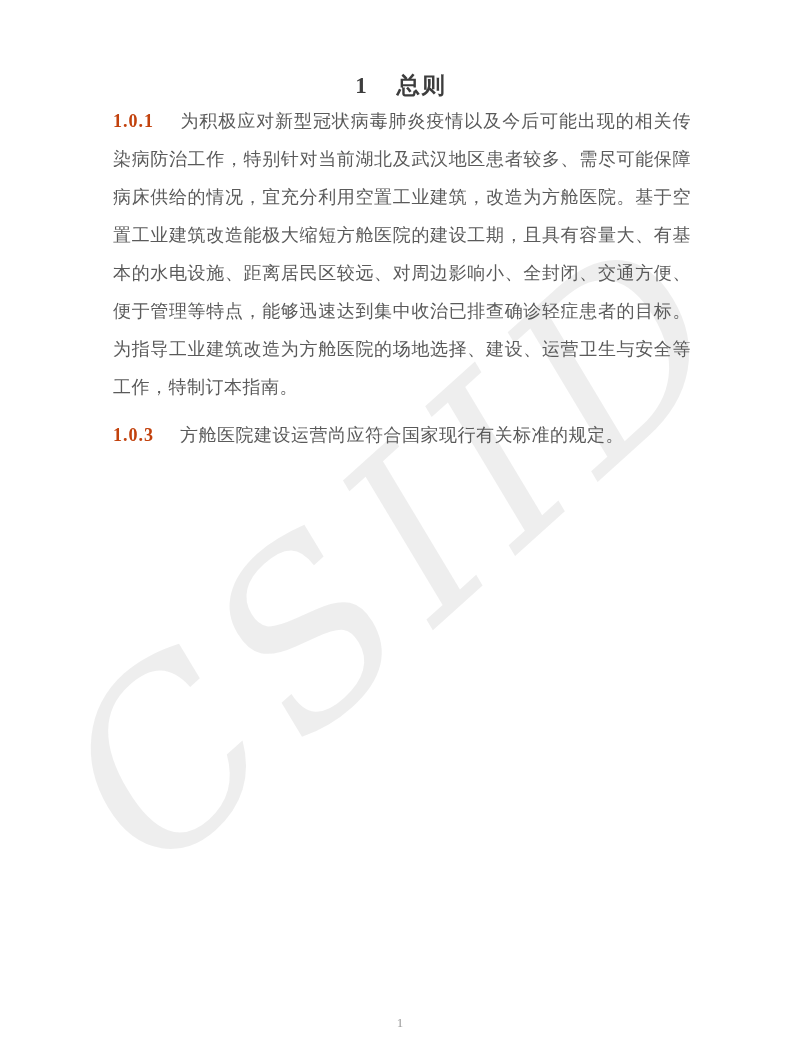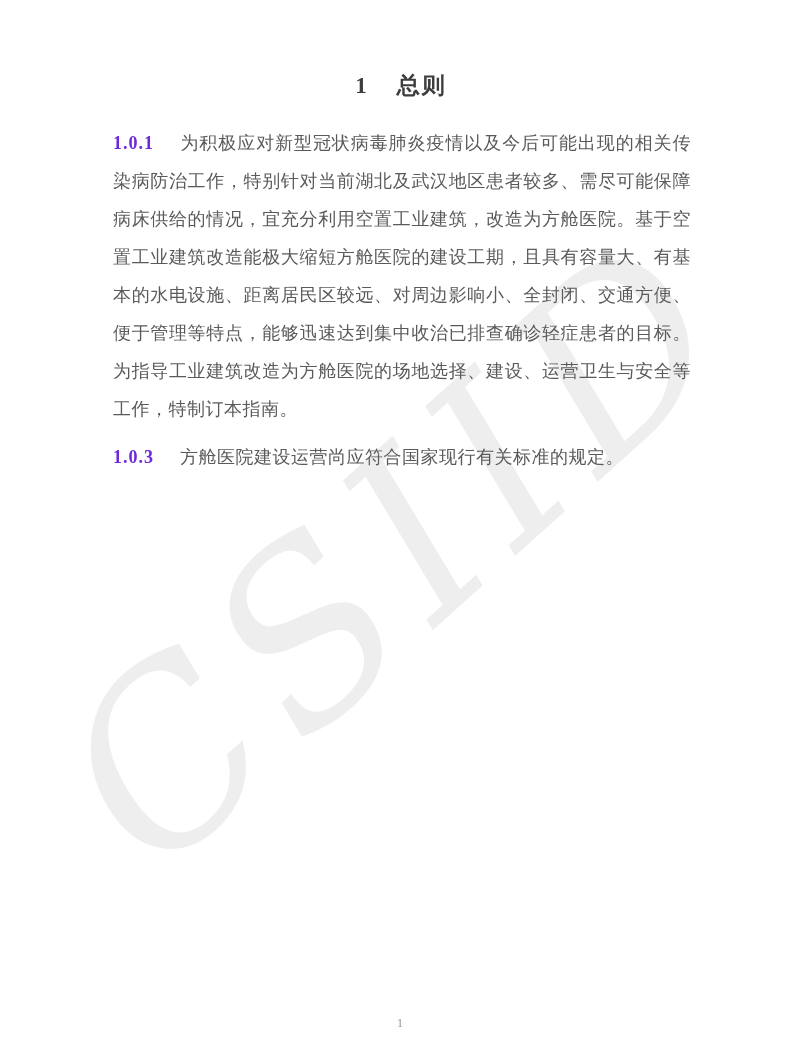--- a/index.html
+++ b/index.html
@@ -34,37 +34,36 @@
     z-index: 1;
     padding: 70px 111px 0 113px;
   }
   .chapter-title {
     text-align: center;
     font-weight: bold;
     font-size: 23px;
     line-height: 32px;
     color: #3d3d3d;
     letter-spacing: 2px;
-    margin-bottom: 22px;
   }
   .chapter-title .chapter-num {
     margin-right: 28px;
   }
   .clause {
     width: 578px;
     margin: 0 0 10px 0;
     font-size: 18px;
     line-height: 38px;
     color: #5a5a5a;
     text-align: justify;
     letter-spacing: 0.5px;
   }
   .clause-number {
     font-weight: bold;
-    color: #6d28d9;
+    color: #c2410c;
     margin-right: 26px;
     letter-spacing: 1px;
   }
   .page-number {
     position: absolute;
     bottom: 18px;
     left: 0;
     width: 100%;
     text-align: center;
     font-size: 13px;

